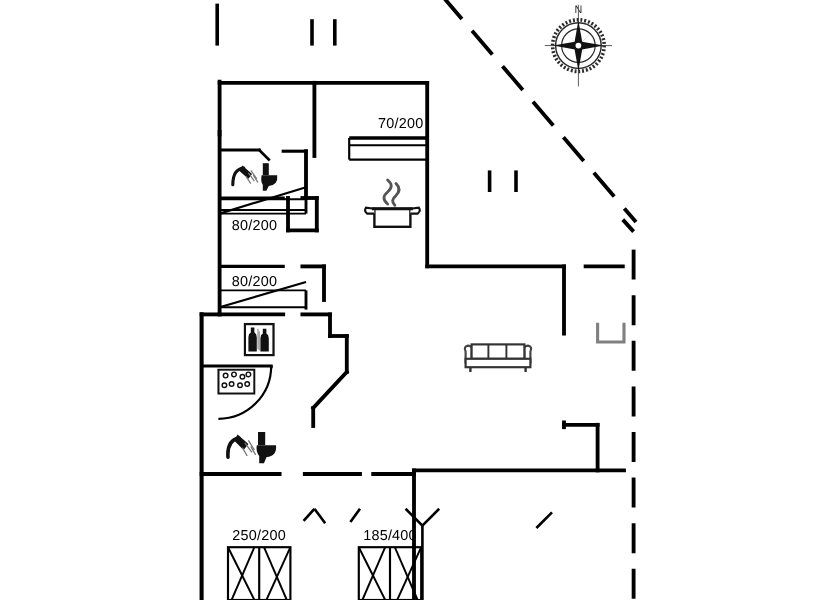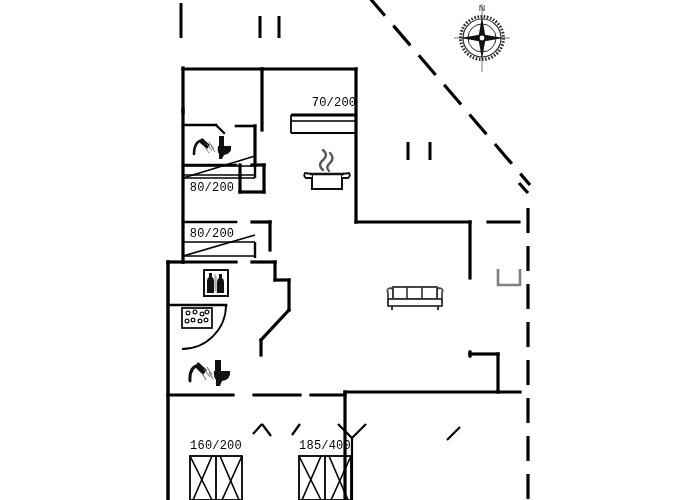--- a/index.html
+++ b/index.html
@@ -21,21 +21,21 @@
   }
   #plan-svg {
     position: absolute;
     left: 0;
     top: 0;
     width: 700px;
     height: 500px;
   }
   .dim-label {
     position: absolute;
-    font-family: Liberation Mono, monospace;
+    font-family: Liberation Sans, sans-serif;
     font-size: 12px;
     color: #000000;
     letter-spacing: 0.2px;
     white-space: nowrap;
     text-align: center;
   }
   .compass-wrap {
     position: absolute;
   }
   .icon-wrap {
@@ -296,17 +296,17 @@
       <path d="M 26 14 L 42 14 Q 43 23 34 24 L 32 29 L 28 29 L 28 23 Q 25 19 26 14 Z" fill="#111"></path>
     </svg>
   </div>
 
   <div class="dim-label" style="left:304px; top:96px; width:60px;">70/200</div>
 
   <div class="dim-label" style="left:182px; top:181px; width:60px;">80/200</div>
 
   <div class="dim-label" style="left:182px; top:227px; width:60px;">80/200</div>
 
-  <div class="dim-label" style="left:182px; top:439px; width:68px;">160/200</div>
+  <div class="dim-label" style="left:182px; top:439px; width:68px;">250/200</div>
 
   <div class="dim-label" style="left:291px; top:439px; width:68px;">185/400</div>
 
 </div>
 
 </body></html>

